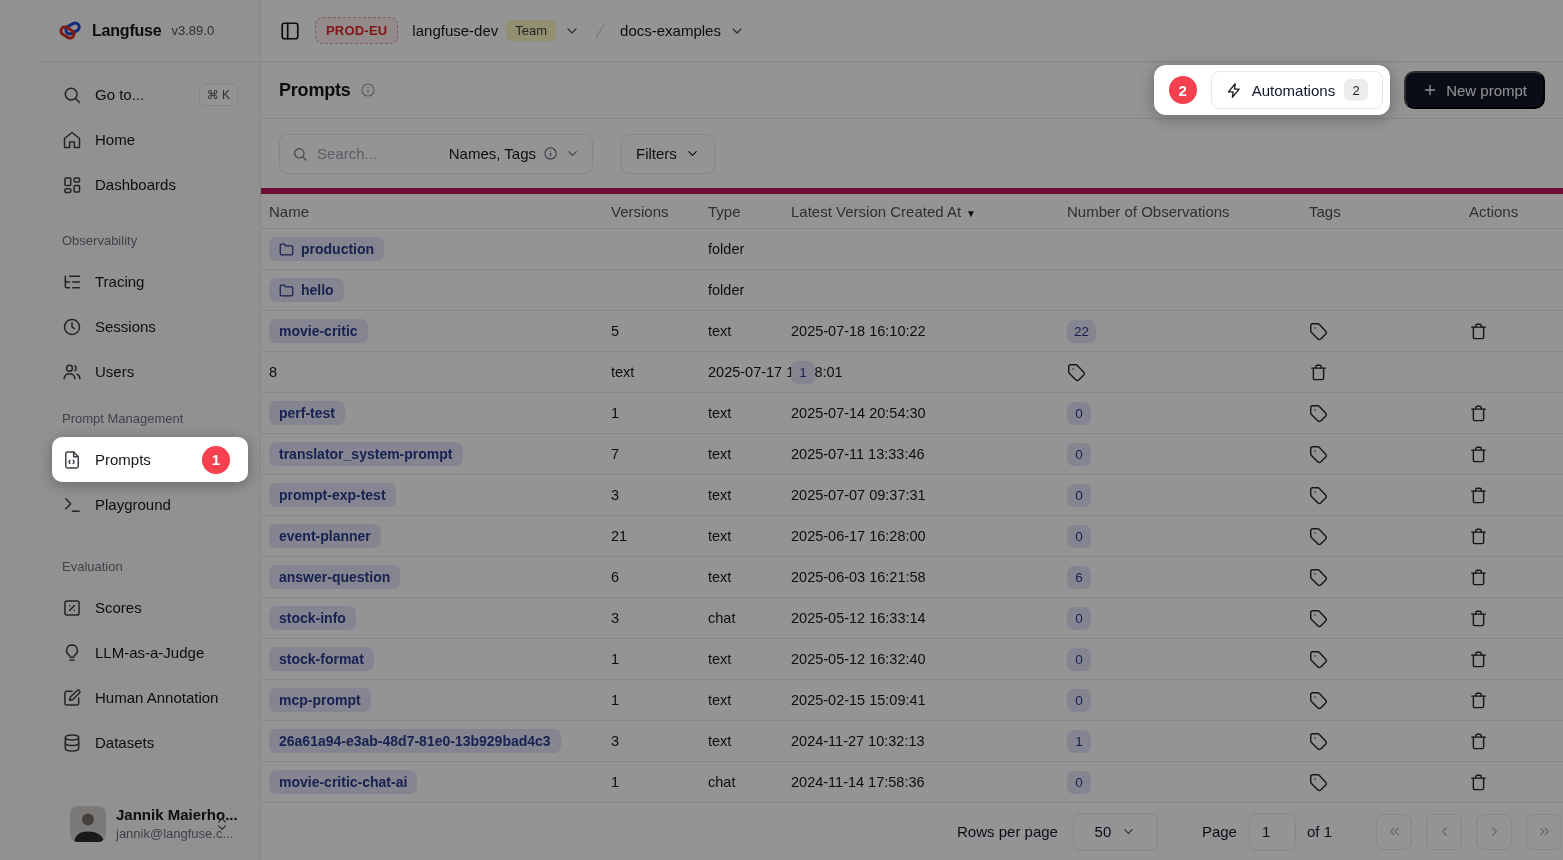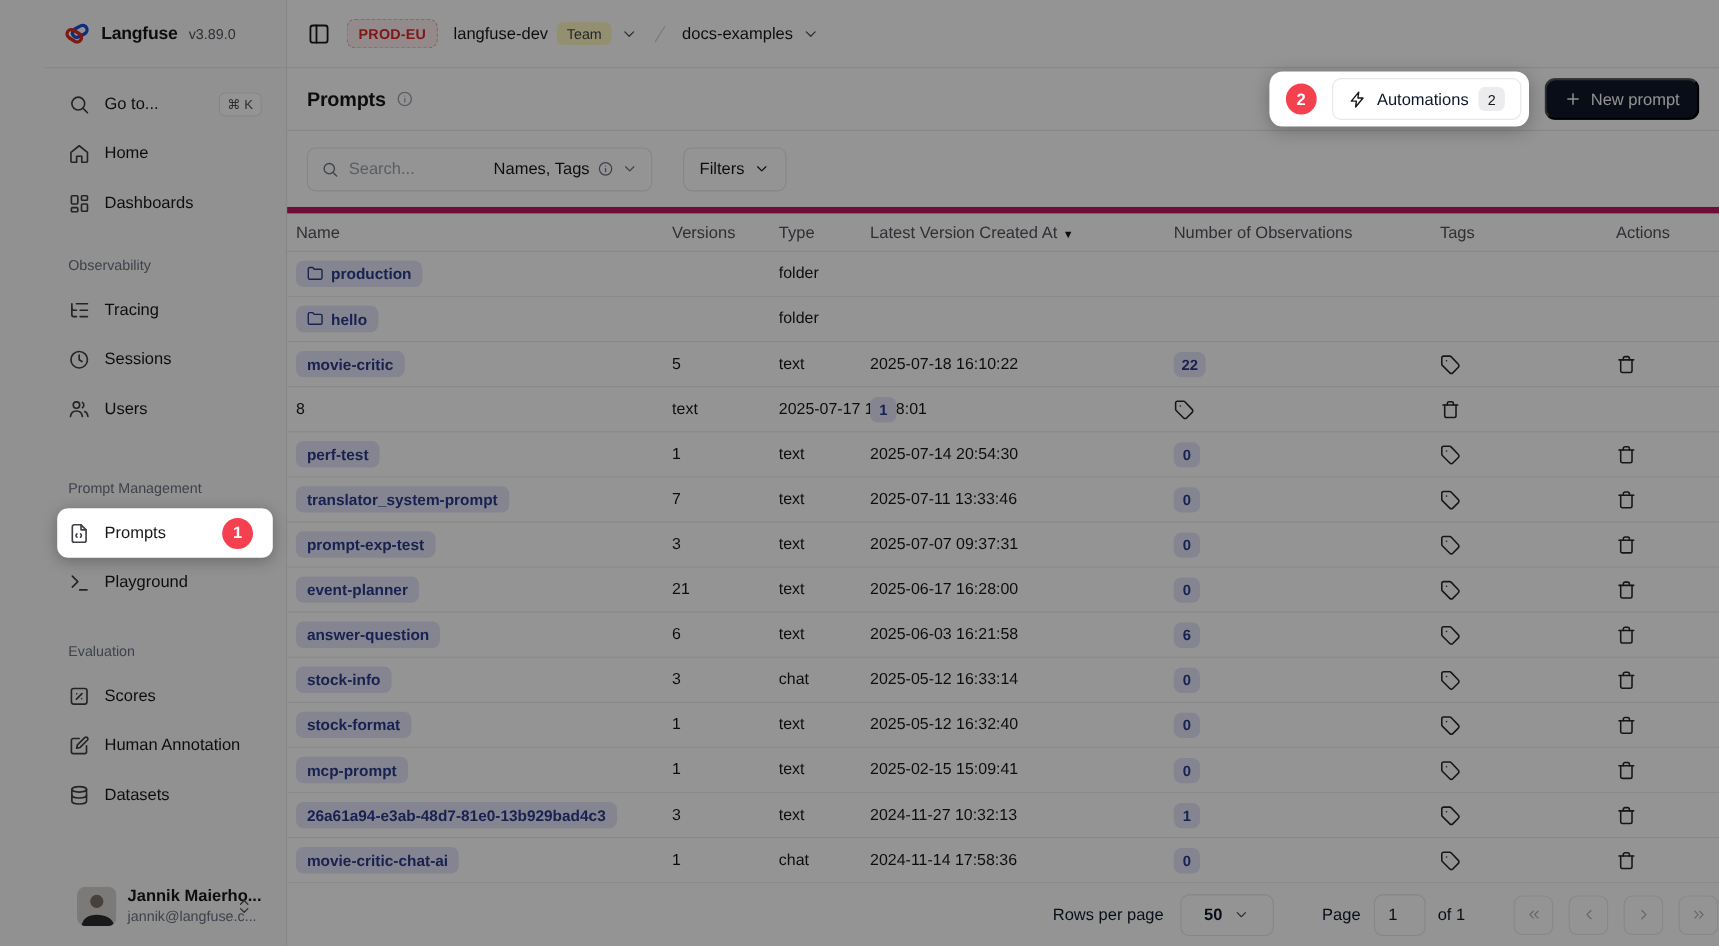--- a/index.html
+++ b/index.html
@@ -21,21 +21,21 @@
   .logo-knot .k-red  { border:3.5px solid #d92d20; transform:rotate(32deg);  left:1px; top:8px; }
   .logo-knot .k-blue { border:3.5px solid #1d4ed8; transform:rotate(-28deg); left:6px; top:4px; }
   .app-name { font-size:16px; font-weight:700; letter-spacing:-.2px; }
   .app-version { font-size:13px; color:#52525b; }
   .sidebar-nav { flex:1; padding:10px 12px 0 12px; display:flex; flex-direction:column; }
   .nav-item { height:45px; display:flex; align-items:center; gap:13px; padding:0 10px; border-radius:8px; font-size:15px; color:#18181b; cursor:pointer; }
   .nav-item .nicon { width:20px; height:20px; color:#3f3f46; flex:none; }
   .kbd-badge { margin-left:auto; font-size:12px; color:#52525b; background:#fff; border:1px solid #e5e7eb; border-radius:6px; padding:3px 7px; }
   .section-label { font-size:13px; color:#6b7280; padding:0 10px; height:20px; line-height:20px; }
   .sl-1 { margin-top:24px; margin-bottom:8px; }
-  .sl-2 { margin-top:40px; margin-bottom:8px; }
+  .sl-2 { margin-top:15px; margin-bottom:8px; }
   .sl-3 { margin-top:30px; margin-bottom:8px; }
 
   .spotlight { position:relative; z-index:60; }
   .prompts-spot { background:#fff; border-radius:10px; box-shadow:0 3px 14px rgba(0,0,0,.28); }
   .step-circle { width:28px; height:28px; border-radius:50%; background:#f5404f; color:#fff; font-size:15px; font-weight:700; display:flex; align-items:center; justify-content:center; flex:none; }
   .prompts-spot .step-circle { margin-left:auto; margin-right:8px; }
 
   .user-card { margin-top:auto; padding:10px 12px 12px 12px; }
   .user-row { display:flex; align-items:center; gap:10px; padding:6px; border-radius:8px; cursor:pointer; }
   .avatar { width:36px; height:36px; border-radius:8px; overflow:hidden; flex:none; }
@@ -80,27 +80,27 @@
   .tbl { flex:1; overflow:hidden; }
   .tr { display:grid; grid-template-columns:342px 97px 83px 276px 242px 160px 1fr; align-items:center; height:41px; border-bottom:1px solid #ececee; }
   .tr > div { padding-left:8px; min-width:0; }
   .thead { border-top:6px solid #be185d; border-bottom:1px solid #e5e7eb; }
   .thead .th { font-size:15px; color:#52525b; white-space:nowrap; }
   .sort-arrow { font-size:10px; color:#18181b; margin-left:5px; }
   .cell-text { font-size:14.5px; color:#18181b; white-space:nowrap; }
   .name-pill { display:inline-flex; align-items:center; gap:7px; max-width:330px; background:#e3e6f8; color:#2b3a8c; font-weight:700; font-size:14px; padding:4px 10px; border-radius:7px; white-space:nowrap; cursor:pointer; }
   .name-pill .folder-ic { width:15px; height:15px; display:none; flex:none; }
   .folder-row .name-pill .folder-ic { display:block; }
-  .obs-pill { display:inline-flex; align-items:center; justify-content:center; min-width:24px; background:#e3e6f8; color:#2b3a8c; font-weight:700; font-size:13.5px; padding:4px 7px; border-radius:7px; cursor:pointer; }
+  .obs-pill { display:inline-flex; align-items:center; justify-content:center; min-width:24px; background:#e3e6f8; color:#2b3a8c; font-weight:400; font-size:13.5px; padding:4px 7px; border-radius:7px; cursor:pointer; }
   .tag-btn, .trash-btn { width:19px; height:19px; color:#27272a; cursor:pointer; }
 
   
   .tfooter { height:57px; display:flex; align-items:center; justify-content:flex-end; padding-right:1px; font-size:15px; color:#0f172a; }
   .rpp-label { margin-right:15px; }
-  .rpp-select { width:85px; height:38px; border:1px solid #e5e7eb; border-radius:8px; display:flex; align-items:center; justify-content:center; gap:10px; cursor:pointer; background:#fff;font-weight:bold; }
+  .rpp-select { width:85px; height:38px; border:1px solid #e5e7eb; border-radius:8px; display:flex; align-items:center; justify-content:center; gap:10px; cursor:pointer; background:#fff; }
   .rpp-select .cicon { width:15px; height:15px; color:#52525b; }
   .page-label { margin-left:44px; }
   .page-input { width:47px; height:38px; border:1px solid #e5e7eb; border-radius:8px; margin:0 11px 0 12px; padding:0 12px; font-size:15px; font-family:inherit; color:#0f172a; outline:none; background:#fff; }
   .page-total { margin-right:44px; white-space:nowrap; }
   .pager { display:flex; gap:14px; }
   .pager-btn { width:36px; height:36px; border:1px solid #e9e9ec; border-radius:8px; background:#fff; display:flex; align-items:center; justify-content:center; color:#b0b0b6; cursor:pointer; }
   .pager-btn svg { width:15px; height:15px; }
 
   
   .dim-overlay { position:absolute; inset:0; background:rgba(0,0,0,.42); z-index:40; pointer-events:none; }
@@ -194,20 +194,27 @@
 
       <div class="section-label sl-3">Evaluation</div>
       <div class="nav-item">
         <svg class="nicon ic" viewBox="0 0 24 24">
             <rect x="3.5" y="3.5" width="17" height="17" rx="2.5"></rect>
             <path d="m15 9-6 6"></path>
             <path d="M9.3 9.3h.01"></path>
             <path d="M14.7 14.7h.01"></path>
           </svg>
         <span>Scores</span>
+      </div>
+      <div class="nav-item">
+        <svg class="nicon ic" viewBox="0 0 24 24">
+            <path d="M12 2.5a6.5 6.5 0 0 0-3.7 11.8c.9.7 1.4 1.5 1.7 2.7h4c.3-1.2.8-2 1.7-2.7A6.5 6.5 0 0 0 12 2.5z"></path>
+            <path d="M9.5 20.5h5"></path>
+          </svg>
+        <span>LLM-as-a-Judge</span>
       </div>
       <div class="nav-item">
         <svg class="nicon ic" viewBox="0 0 24 24">
             <path d="M12 4H5.5a2 2 0 0 0-2 2v12.5a2 2 0 0 0 2 2H18a2 2 0 0 0 2-2V12"></path>
             <path d="M18.3 2.9a2 2 0 0 1 2.8 2.8L13 13.8l-3.8.9.9-3.8z"></path>
           </svg>
         <span>Human Annotation</span>
       </div>
       <div class="nav-item">
         <svg class="nicon ic" viewBox="0 0 24 24">

